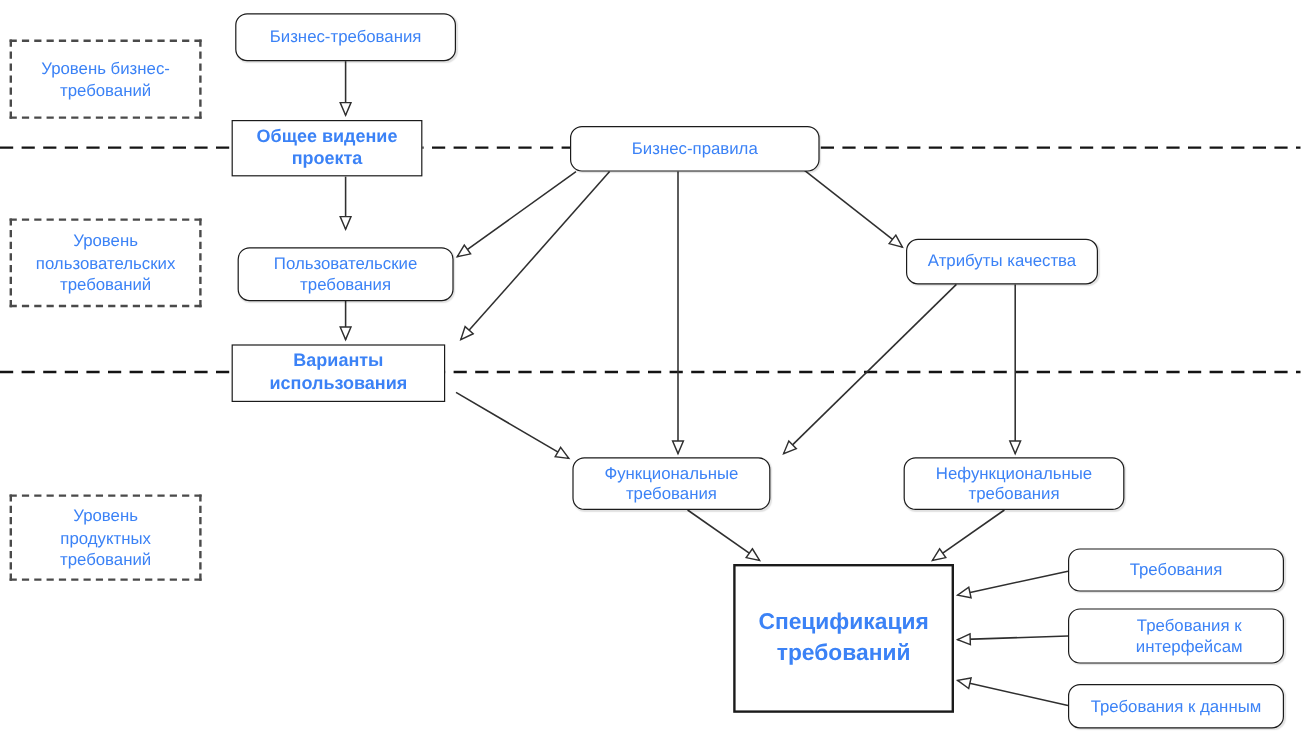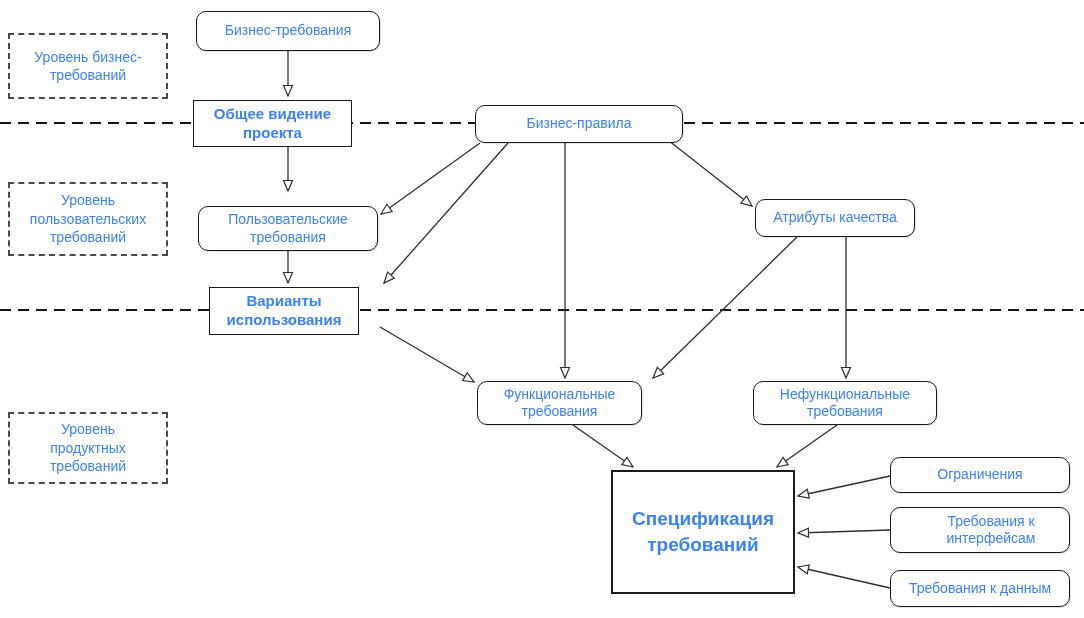--- a/index.html
+++ b/index.html
@@ -129,38 +129,38 @@
   </div>
 
   <div class="node rounded" style="left:198px; top:195px; width:180px; height:45px;margin-top:11px;">
     <span>Пользовательские требования</span>
   </div>
 
   <div class="node rounded" style="left:755px; top:199px; width:160px; height:38px;">
     <span>Атрибуты качества</span>
   </div>
 
-  <div class="node bold" style="left:193px; top:287px; width:150px; height:48px;margin-left:16px;">
+  <div class="node bold" style="left:193px; top:287px; width:178px; height:48px;">
     <span>Варианты использования</span>
   </div>
 
   <div class="node rounded" style="left:477px; top:381px; width:165px; height:44px;">
     <span>Функциональные требования</span>
   </div>
 
   <div class="node bold spec" style="left:611px; top:470px; width:184px; height:124px;">
     <span>Спецификация требований</span>
   </div>
 
   <div class="node rounded" style="left:753px; top:381px; width:184px; height:44px;">
     <span>Нефункциональные требования</span>
   </div>
 
   <div class="node rounded" style="left:890px; top:457px; width:180px; height:36px;">
-    <span>Ограничения</span>
+    <span>Требования</span>
   </div>
 
   <div class="node rounded" style="left:890px; top:507px; width:180px; height:46px;padding-left:36px;">
     <span>Требования к интерфейсам</span>
   </div>
 
   <div class="node rounded" style="left:890px; top:570px; width:180px; height:37px;">
     <span>Требования к данным</span>
   </div>
 

